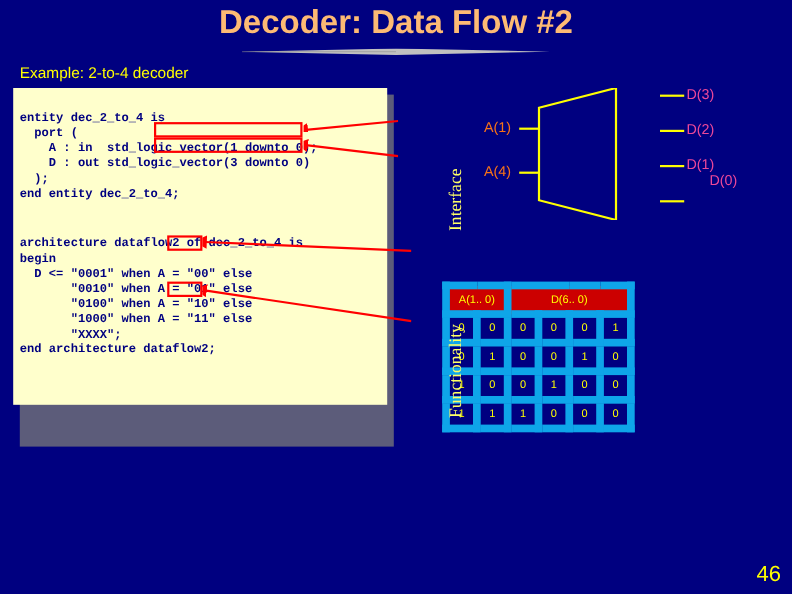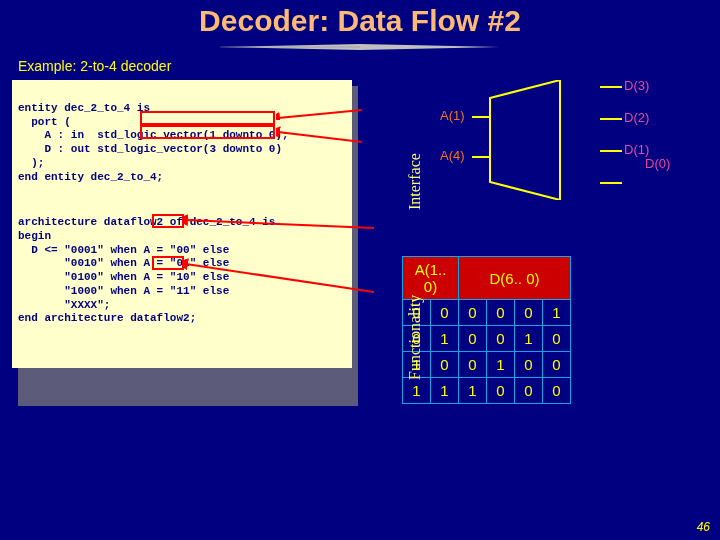--- a/index.html
+++ b/index.html
@@ -127,42 +127,41 @@
   .mux .wo3 { top: 8px; }
   .mux .wo2 { top: 40px; }
   .mux .wo1 { top: 72px; }
   .mux .wo0 { top: 104px; }
   .truth {
     margin-top: 48px;
     border-collapse: collapse;
     font-family: "Comic Sans MS", Verdana, sans-serif;
   }
   .truth th, .truth td {
-    border: 1px solid #0ea5e9;
+    border: 7px solid #0ea5e9;
     text-align: center;
-    font-size: 15px;
+    font-size: 10px;
     color: #ffff00;
   }
   .truth th {
     background: #cc0000;
     font-weight: normal;
     padding: 4px 8px;
   }
   .truth td {
     background: #000080;
     width: 28px;
     height: 26px;
   }
   .pagenum {
     position: absolute;
     right: 10px;
     bottom: 6px;
     color: #ffff00;
-    font-size: 12px;
-    font-style: italic;
+    font-size: 20px;
   }
 </style>
 </head>
 <body>
 
 <div class="title">Decoder: Data Flow #2</div>
 <div class="divider">
   <svg viewBox="0 0 280 6" preserveAspectRatio="none">
     <path d="M0 3 L140 0 L280 3 L140 6 Z" fill="#c0c0c0"></path>
     <path d="M0 3 L140 3" stroke="#888" stroke-width="0.5"></path>

